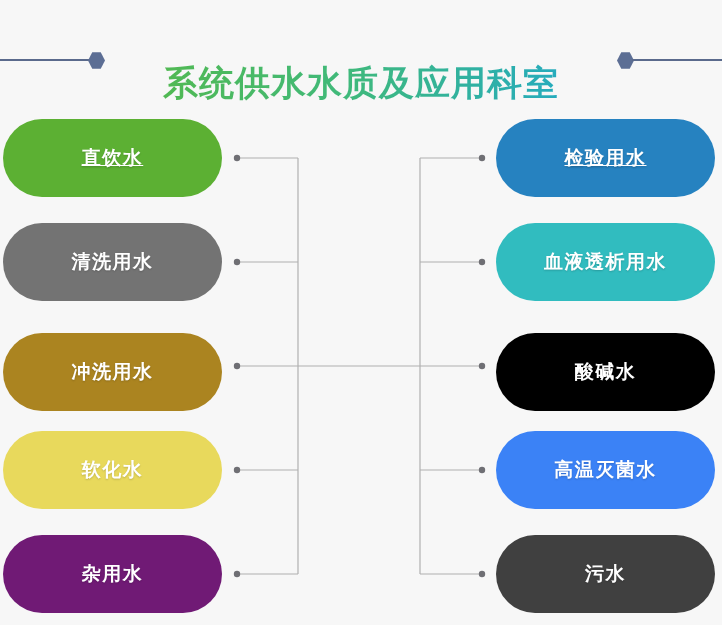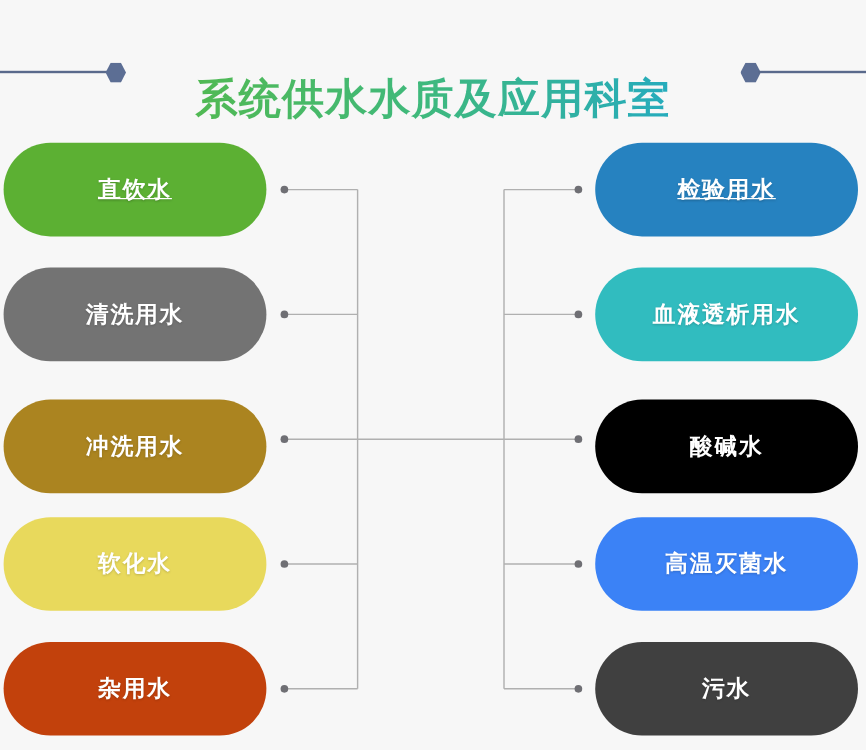--- a/index.html
+++ b/index.html
@@ -142,21 +142,21 @@
 </div>
 <div class="pill left r1" style="background: #737373;">
   <span>清洗用水</span>
 </div>
 <div class="pill left r2" style="background: rgb(171, 132, 32);">
   <span>冲洗用水</span>
 </div>
 <div class="pill left r3" style="background: rgb(232, 217, 92);">
   <span>软化水</span>
 </div>
-<div class="pill left r4" style="background: #c2410c;">
+<div class="pill left r4" style="background: #701a75;">
   <span>杂用水</span>
 </div>
 
 <div class="pill right r0" style="background: rgb(38, 130, 192);">
   <span>检验用水</span>
 </div>
 <div class="pill right r1" style="background: rgb(49, 188, 191);">
   <span>血液透析用水</span>
 </div>
 <div class="pill right r2" style="background: #000000;">

